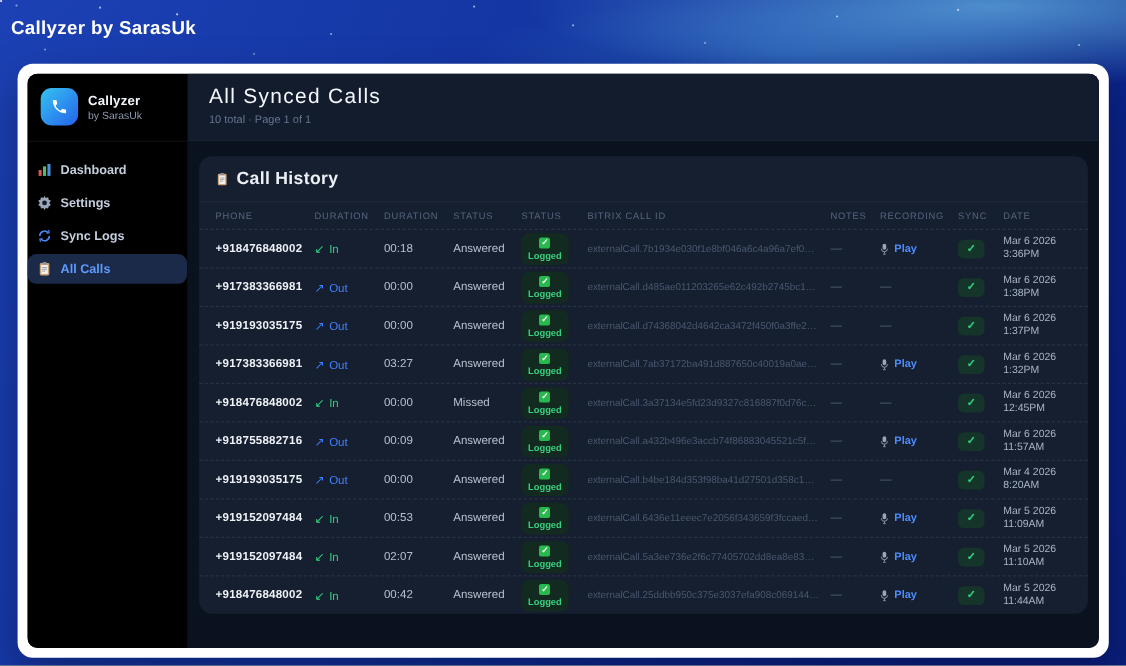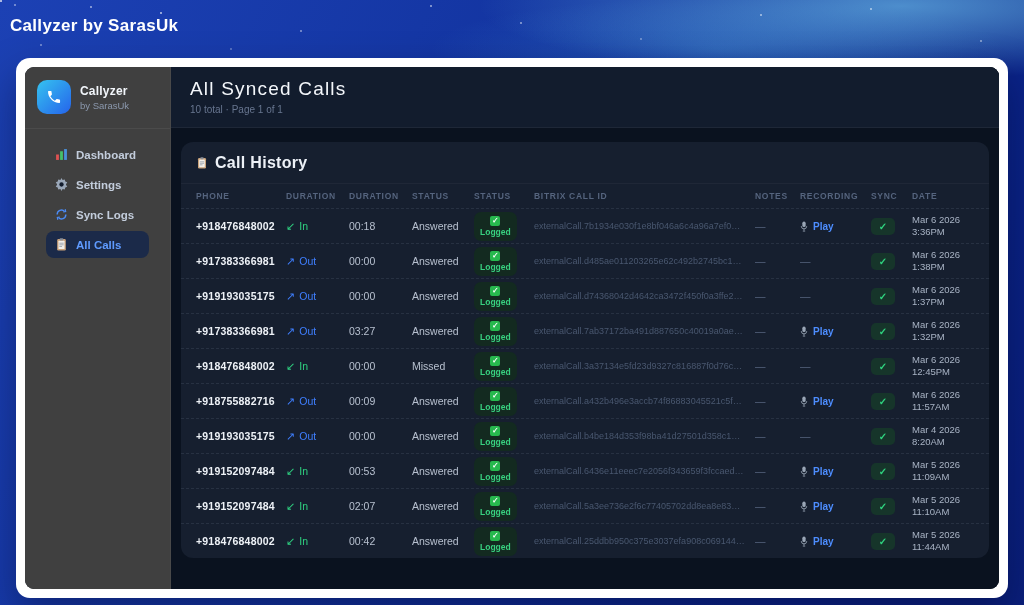--- a/index.html
+++ b/index.html
@@ -27,43 +27,43 @@
   .page-title { position:absolute; left:10px; top:16px; color:#fff; font-size:17px; font-weight:600; letter-spacing:.3px; }
 
   .window-card {
     position:absolute; left:16px; right:16px; top:58px; bottom:7px;
     background:#ffffff; border-radius:14px; padding:9px;
     box-shadow:0 18px 40px rgba(0,0,30,.35);
   }
   .app { height:100%; display:flex; background:#0a121f; border-radius:9px; overflow:hidden; }
 
   
-  .sidebar { width:146px; background:#404040; border-right:1px solid rgba(255,255,255,.05); flex-shrink:0; }
+  .sidebar { width:146px; background:#000000; border-right:1px solid rgba(255,255,255,.05); flex-shrink:0; }
   .brand { display:flex; align-items:center; gap:9px; padding:13px 12px 14px; border-bottom:1px solid rgba(255,255,255,.06); cursor:pointer; }
   .logo { width:34px; height:34px; border-radius:10px; background:linear-gradient(135deg,#35c3f0,#2563eb);
           display:flex; align-items:center; justify-content:center; flex-shrink:0; }
   .brand-name { font-size:12px; font-weight:800; color:#f2f6fb; letter-spacing:.2px; }
   .brand-by { font-size:9.5px; color:#8b98ad; margin-top:2px; }
-  nav { padding:12px 21px; }
+  nav { padding:12px 0; }
   .nav-item { display:flex; align-items:center; gap:8px; padding:7px 9px; border-radius:8px;
               color:#c3cddc; font-size:11.5px; font-weight:600; margin-bottom:3px; cursor:pointer; }
   .nav-item.active { background:#1b2a49; color:#5f9bff; }
   .nav-icon { width:13px; height:13px; display:inline-flex; flex-shrink:0; }
 
   
   .main { flex:1; display:flex; flex-direction:column; background:#0a121f; min-width:0; }
   .main-header { background:#121c2d; padding:11px 19px 12px; border-bottom:1px solid rgba(255,255,255,.05); }
   .main-header h1 { color:#f4f7fb; font-size:19px; font-weight:400; letter-spacing:1.2px; }
   .subtitle { color:#67758f; font-size:10px; margin-top:4px; }
   .content { flex:1; padding:14px 10px; min-height:0; }
 
   .table-card { background:#161f2f; border-radius:12px; padding-top:12px; overflow:hidden; }
   .card-title-row { display:flex; align-items:center; gap:6px; padding:0 15px 11px; color:#edf1f7; font-size:16px; font-weight:800; letter-spacing:.3px; }
   .thead { display:flex; align-items:center; padding:7px 15px; border-top:1px solid rgba(255,255,255,.04);
-           color:#55647e; font-size:8.5px; font-weight:700; letter-spacing:.7px; }
+           color:#55647e; font-size:8.5px; font-weight:400; letter-spacing:.7px; }
   .row { display:flex; align-items:center; padding:0 15px; height:35px;
          border-top:1px dashed rgba(148,163,184,.14); font-size:10.5px; }
 
   .c-phone{width:90px;} .c-dir{width:63px;} .c-dur{width:63px;} .c-status{width:62px;}
   .c-action{width:60px;} .c-bitrix{flex:1; min-width:0;} .c-notes{width:45px;}
   .c-rec{width:71px;} .c-sync{width:41px;} .c-date{width:62px;}
 
   .phone { color:#eef2f7; font-weight:700; letter-spacing:.2px; }
   .dir-in { color:#2fd180; } .dir-out { color:#3f7fff; }
   .dir-arrow { margin-right:4px; font-size:11px; }

